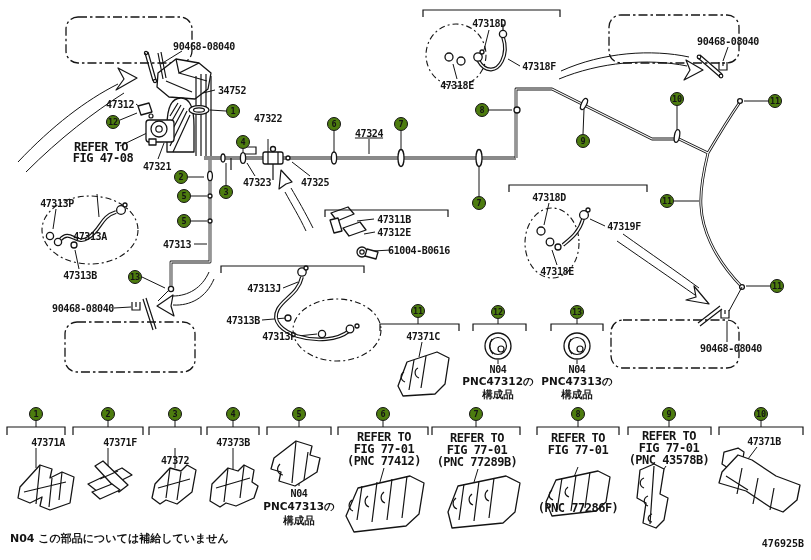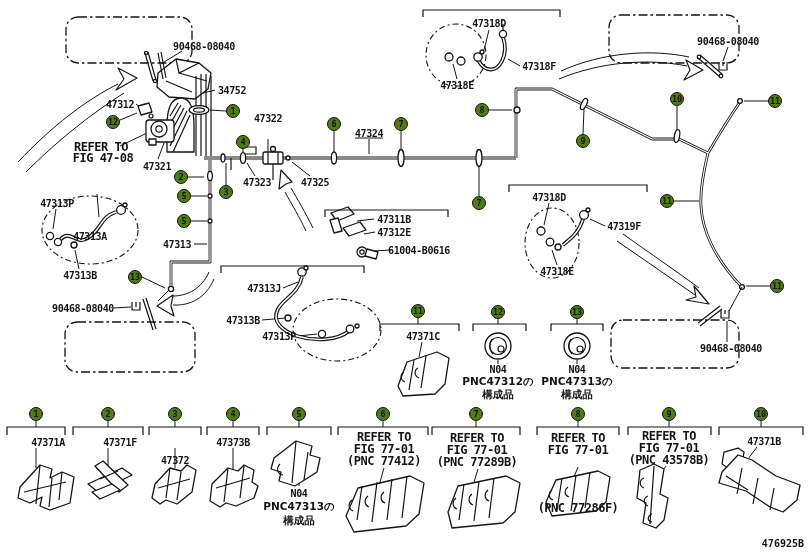--- a/index.html
+++ b/index.html
@@ -339,15 +339,16 @@
       <span class="plabel sm" style="left: 578px; top: 450px;">FIG 77-01</span>
       <span class="plabel sm" style="left: 578px; top: 462px; margin-top: 46px;">(PNC 77286F)</span>
       <span class="callout" style="left: 669px; top: 414px;">9</span>
       <span class="plabel sm" style="left: 669px; top: 436px;">REFER TO</span>
       <span class="plabel sm" style="left: 669px; top: 448px;">FIG 77-01</span>
       <span class="plabel sm" style="left: 669px; top: 460px;">(PNC 43578B)</span>
       <span class="callout" style="left: 761px; top: 414px;">10</span>
       <span class="plabel" style="left: 764px; top: 441px;">47371B</span>
     </div>
 
+<div class="footnote" id="foot-jp">N04 この部品については補給していません</div>
 <div class="footnote" id="doc-code">476925B</div>
 
 </div>
 
 </body></html>

